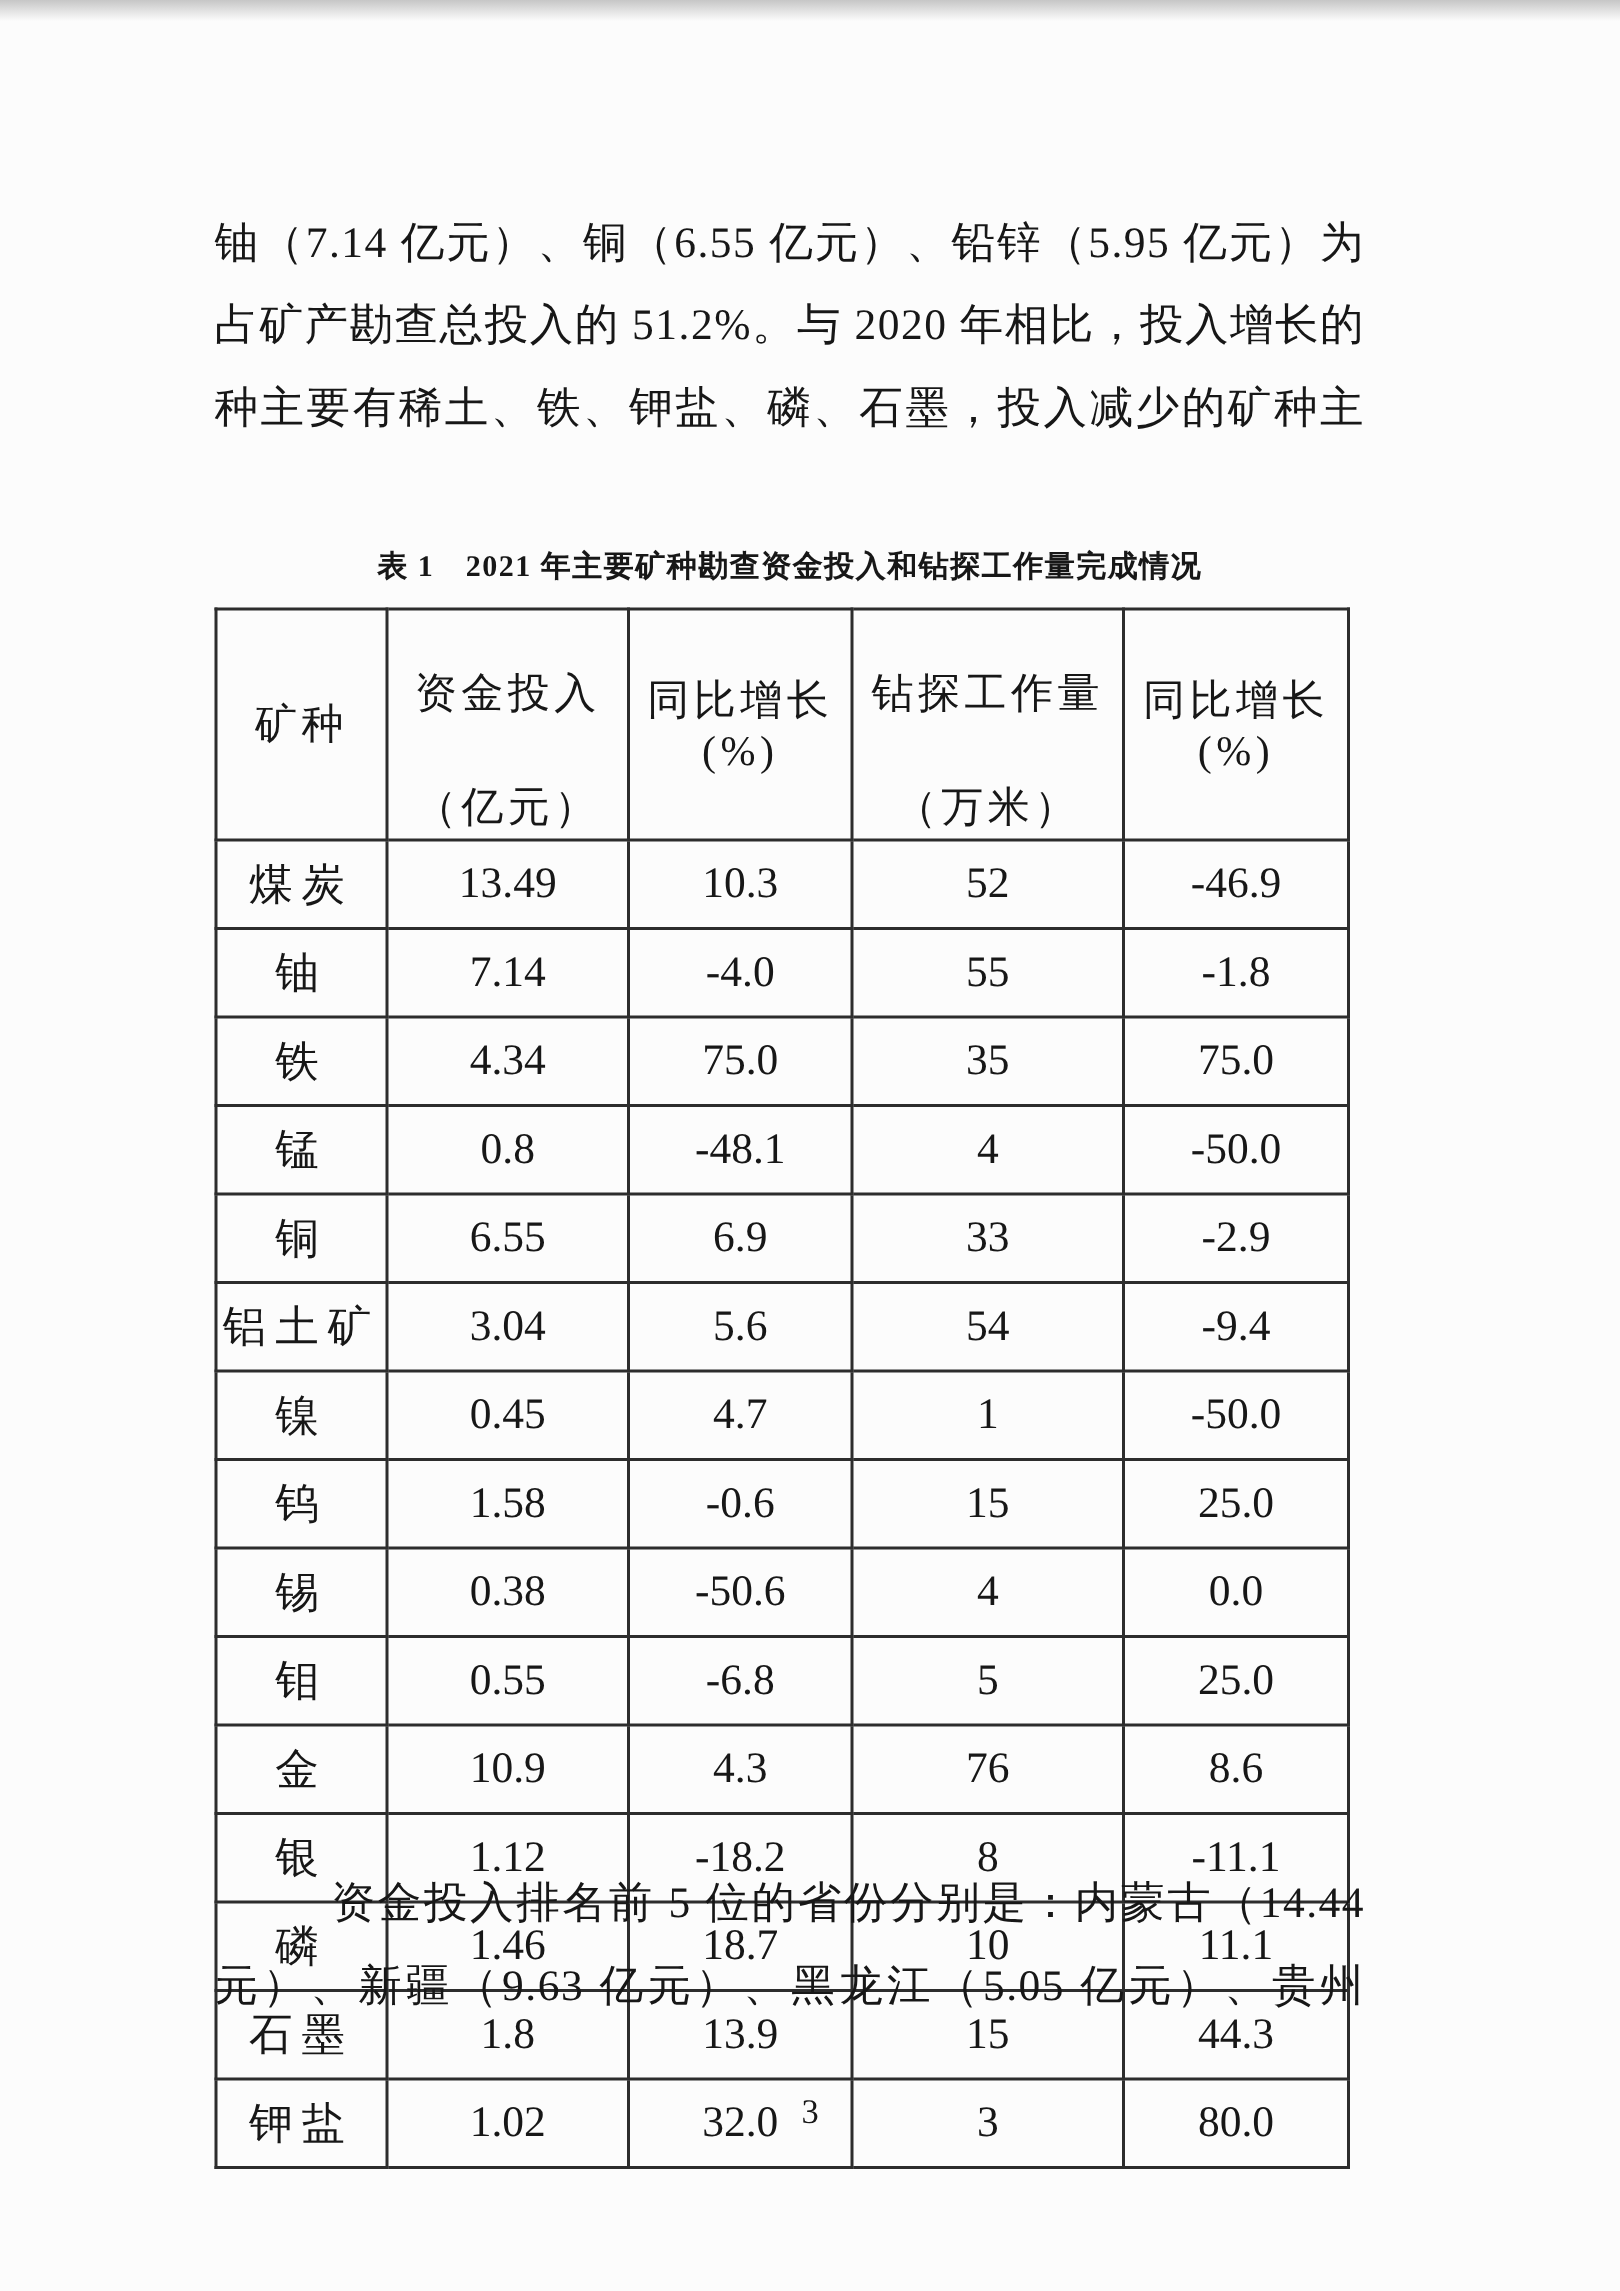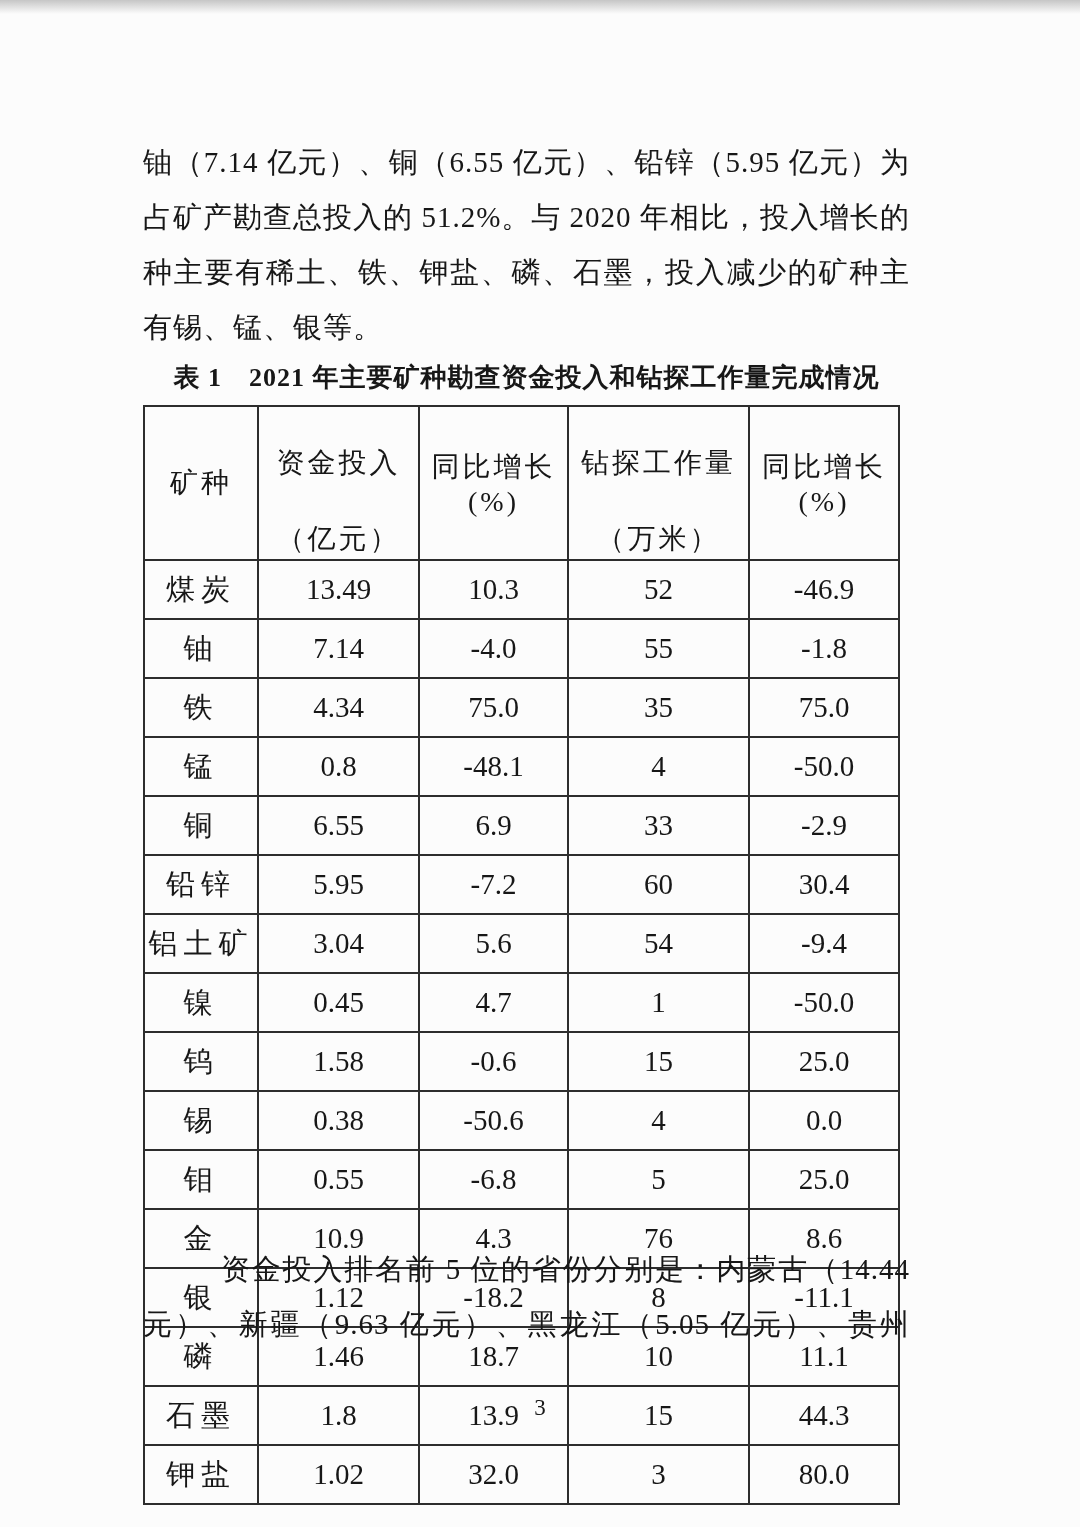--- a/index.html
+++ b/index.html
@@ -42,21 +42,21 @@
   #para-provinces { top: 1242px; }
   .table-title {
     position: absolute;
     top: 360px;
     left: 143px;
     width: 767px;
     height: 36px;
     line-height: 36px;
     text-align: center;
     font-weight: bold;
-    font-size: 26px;
+    font-size: 20px;
     letter-spacing: 1px;
   }
   table.minerals {
     position: absolute;
     top: 405px;
     left: 143px;
     width: 755px;
     border-collapse: collapse;
     table-layout: fixed;
   }
@@ -92,21 +92,20 @@
 <body>
 
 <div class="page">
 
   <div class="scan-top"></div>
 
   <div class="para" id="para-intro">
     <div class="line">铀（7.14 亿元）、铜（6.55 亿元）、铅锌（5.95 亿元）为主，</div>
     <div class="line">占矿产勘查总投入的 51.2%。与 2020 年相比，投入增长的矿</div>
     <div class="line">种主要有稀土、铁、钾盐、磷、石墨，投入减少的矿种主要</div>
-    <div class="line last">有锡、锰、银等。</div>
   </div>
 
   <div class="table-title">表 1　2021 年主要矿种勘查资金投入和钻探工作量完成情况</div>
 
   <table class="minerals">
     <colgroup>
       <col style="width:114px">
       <col style="width:161px">
       <col style="width:149px">
       <col style="width:181px">
@@ -157,27 +156,20 @@
           <td>-50.0</td>
         </tr>
         <tr>
           <td class="c-mineral">铜</td>
           <td>6.55</td>
           <td>6.9</td>
           <td>33</td>
           <td>-2.9</td>
         </tr>
         <tr>
-          <td class="c-mineral">铅锌</td>
-          <td>5.95</td>
-          <td>-7.2</td>
-          <td>60</td>
-          <td>30.4</td>
-        </tr>
-        <tr>
           <td class="c-mineral">铝土矿</td>
           <td>3.04</td>
           <td>5.6</td>
           <td>54</td>
           <td>-9.4</td>
         </tr>
         <tr>
           <td class="c-mineral">镍</td>
           <td>0.45</td>
           <td>4.7</td>

